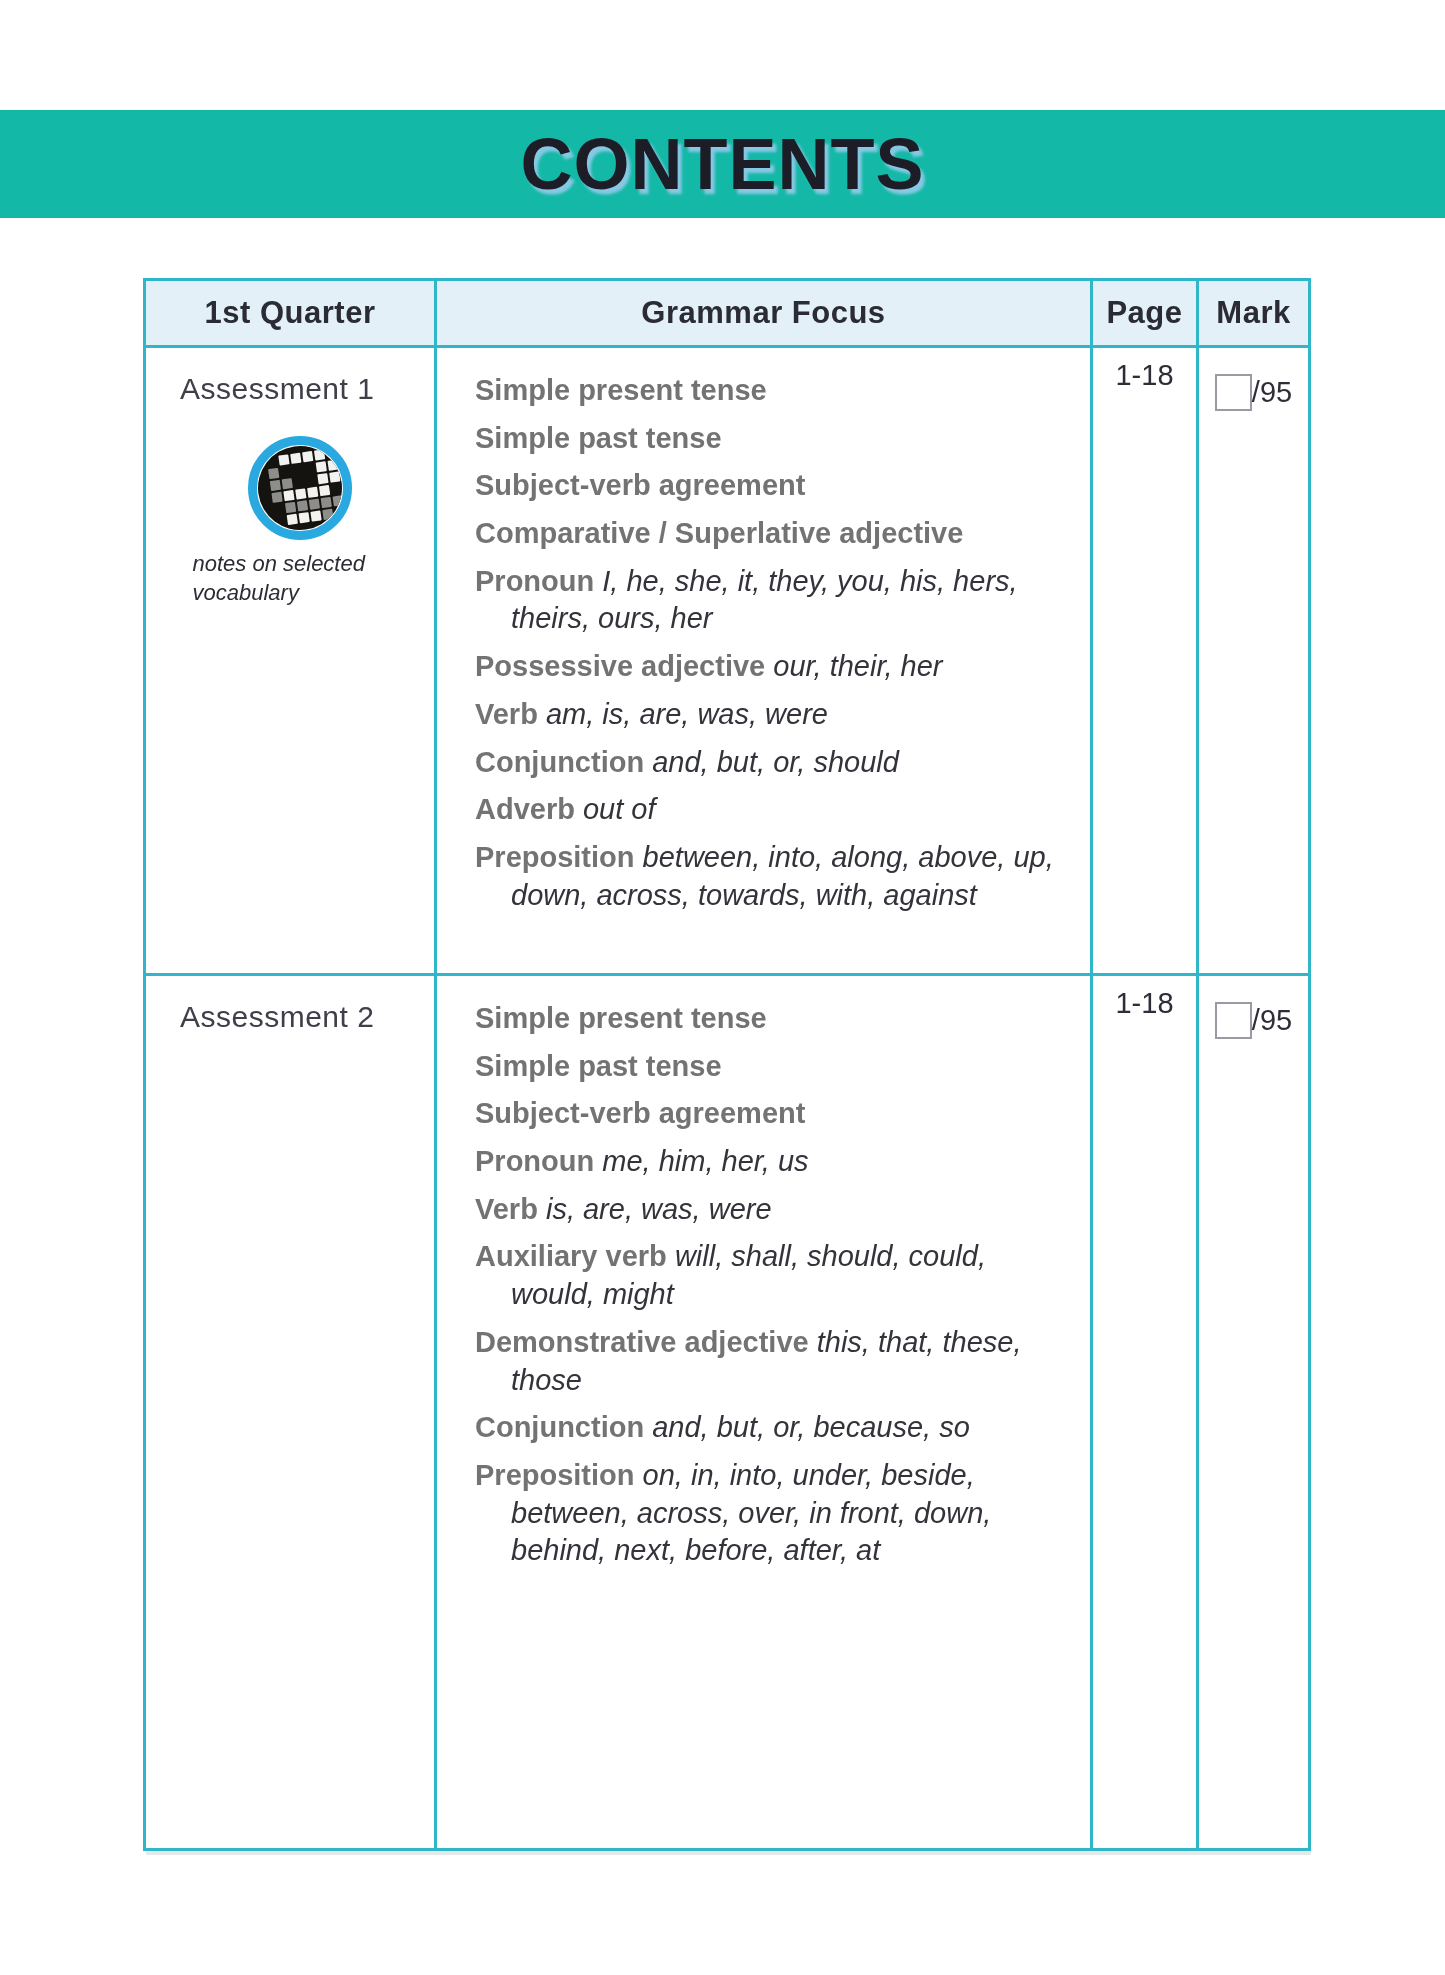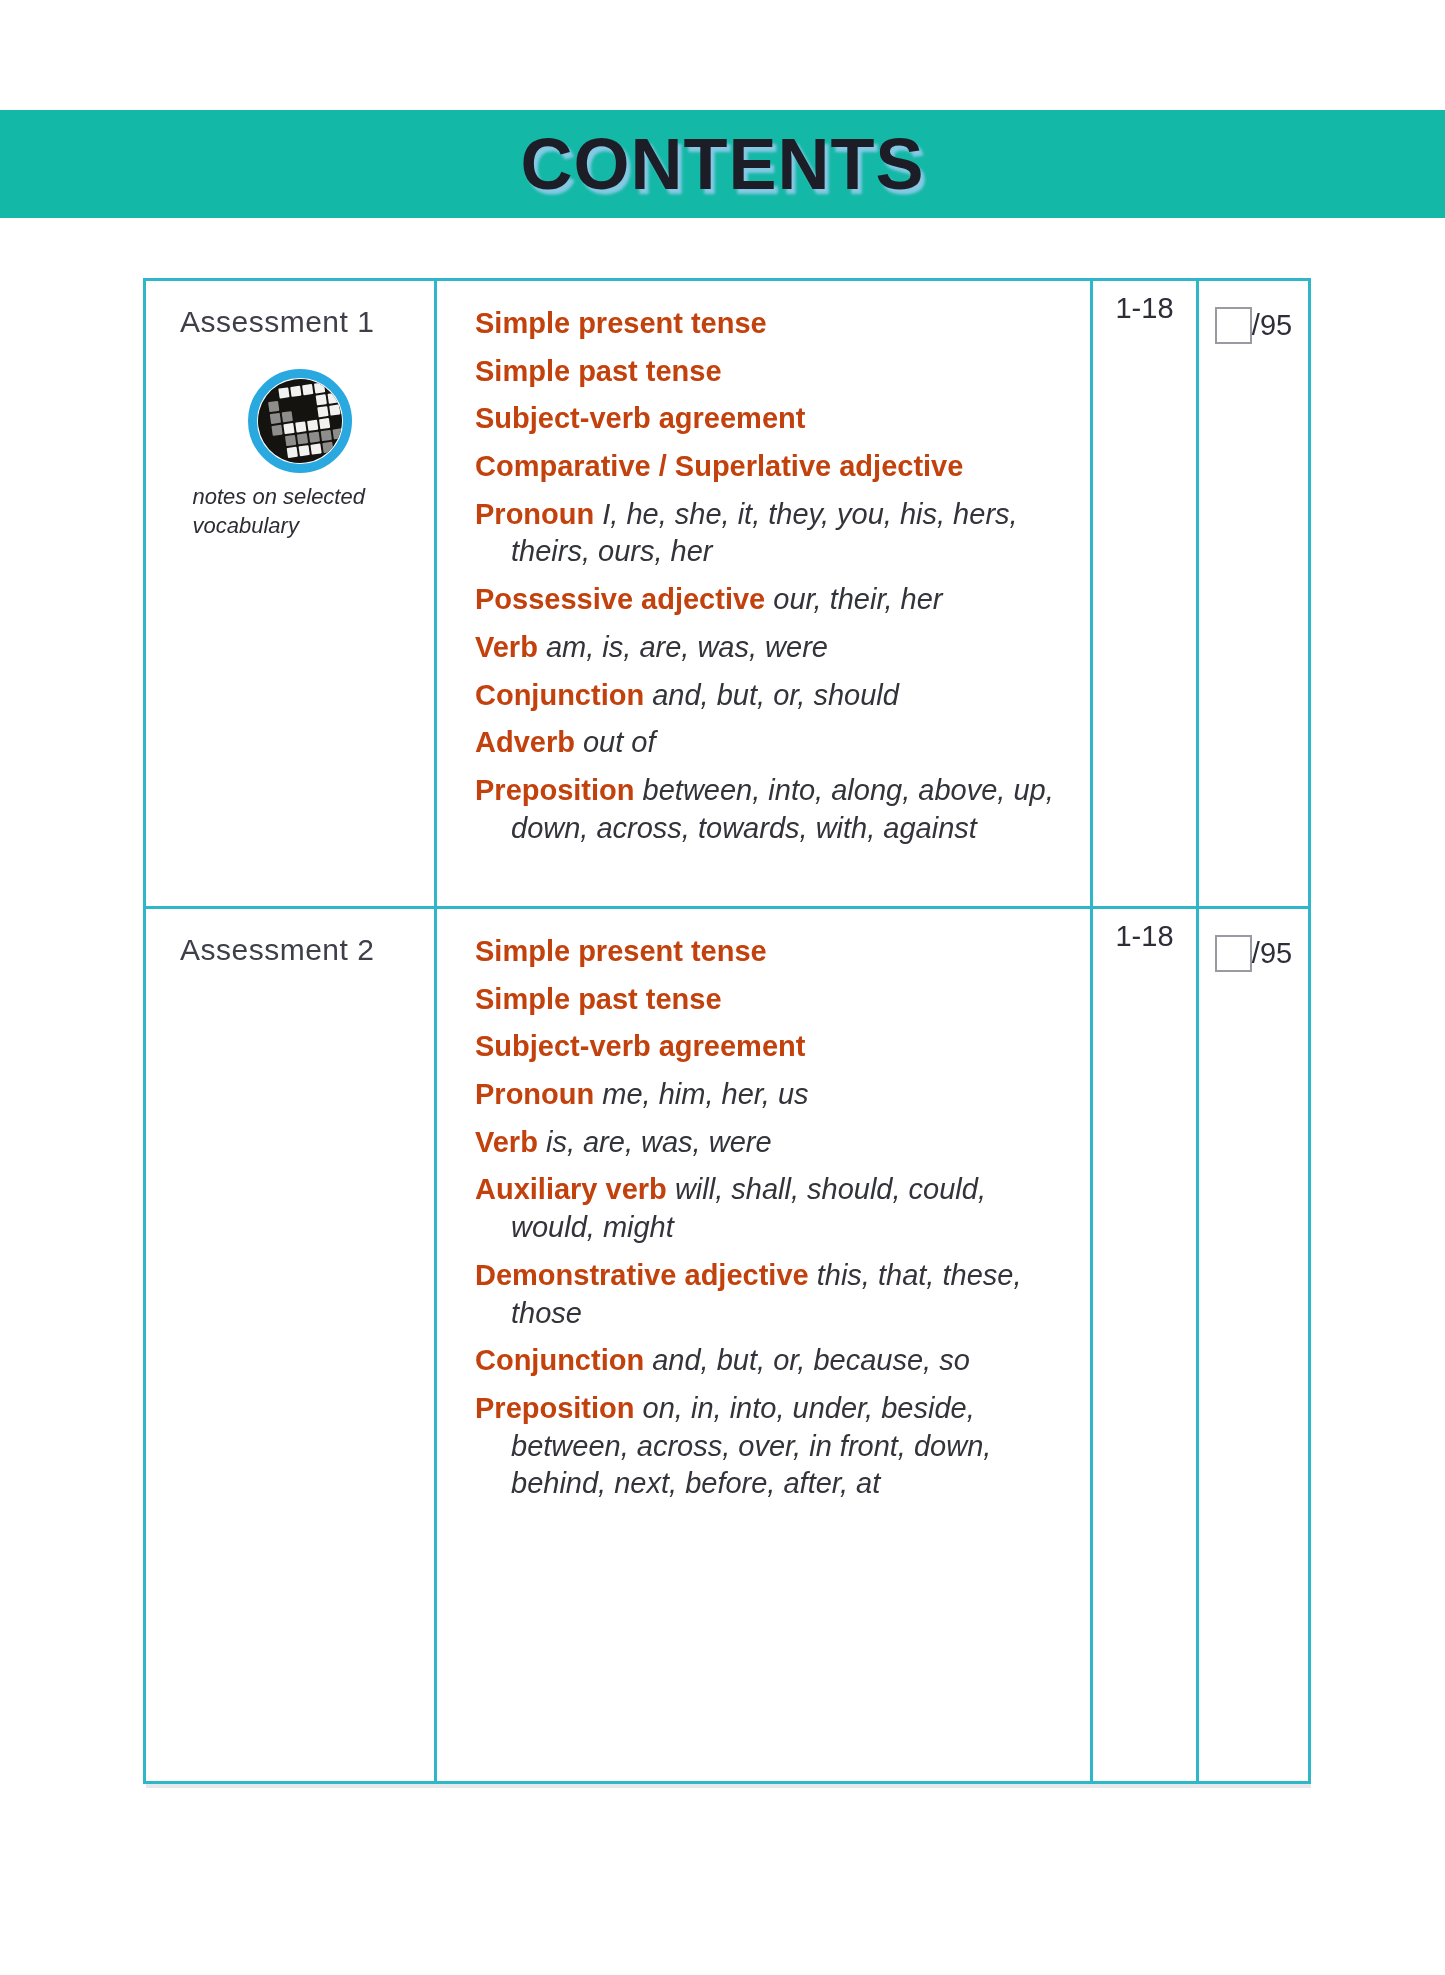--- a/index.html
+++ b/index.html
@@ -39,21 +39,21 @@
   }
   tr.assessment-row-1{height:628px;}
   tr.assessment-row-2{height:875px;}
   td.quarter-cell{padding:24px 14px 20px 34px;text-align:left;}
   .assessment-name{font-size:30px;color:#3f3f49;letter-spacing:0.5px;}
   td.grammar-cell{padding:24px 26px 20px 38px;}
   .grammar-item{
     font-size:29px;line-height:1.3;margin-bottom:10px;
     padding-left:36px;text-indent:-36px;
   }
-  .grammar-item .term{font-weight:700;color:#c2410c;}
+  .grammar-item .term{font-weight:700;color:#737373;}
   .grammar-item .detail{font-style:italic;color:#33333b;font-weight:400;}
   td.page-cell{text-align:center;padding-top:11px;font-size:29px;color:#2e2e38;}
   td.mark-cell{padding-top:26px;}
   .mark-wrap{display:flex;align-items:center;justify-content:center;gap:0;}
   .mark-box{
     width:33px;height:33px;border:2px solid #9a9aa2;background:#ffffff;
     display:inline-block;
   }
   .mark-suffix{font-size:29px;color:#2e2e38;}
   
@@ -83,20 +83,26 @@
 
 <div class="contents-table-wrap">
   <table class="contents">
     <colgroup>
         <col class="c1">
         <col class="c2">
         <col class="c3">
         <col class="c4">
       </colgroup>
     <tbody>
+        <tr class="header-row">
+      <th>1st Quarter</th>
+      <th>Grammar Focus</th>
+      <th>Page</th>
+      <th>Mark</th>
+    </tr>
 
     <tr class="assessment-row-1">
       <td class="quarter-cell">
         <div class="assessment-name">Assessment 1</div>
         <div class="vocab-badge">
           <div class="badge-inner">
                 <span class="px e"></span>
                 <span class="px e"></span>
                 <span class="px w"></span>
                 <span class="px w"></span>

